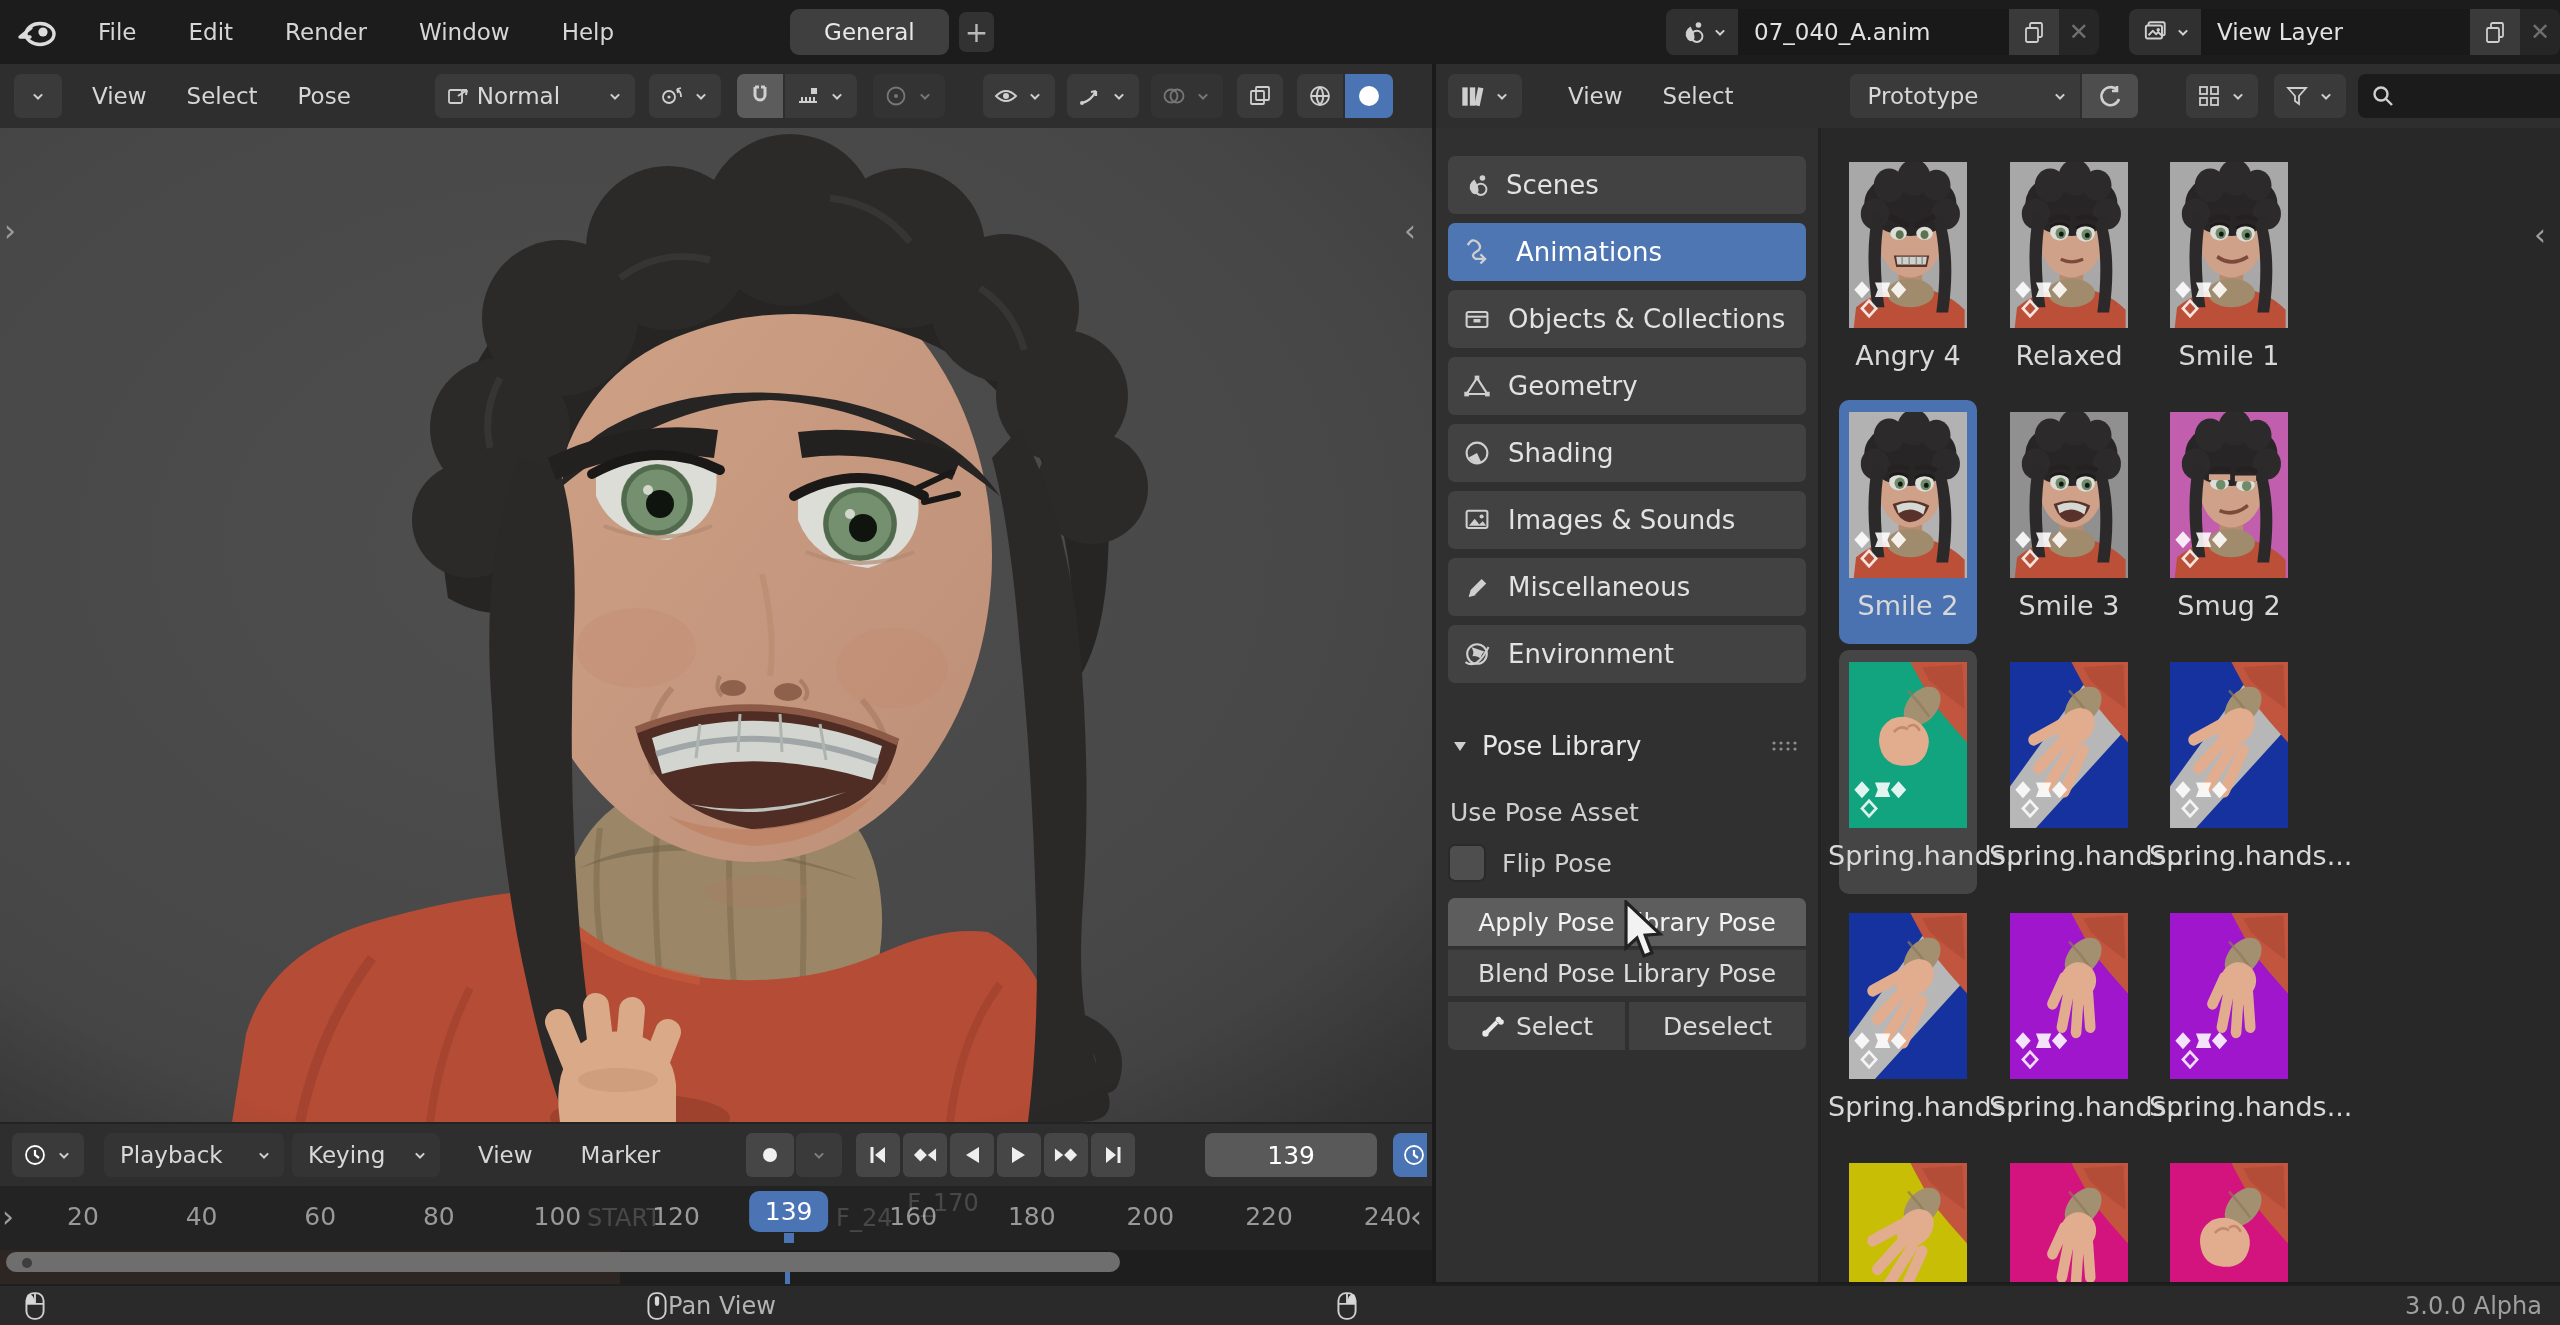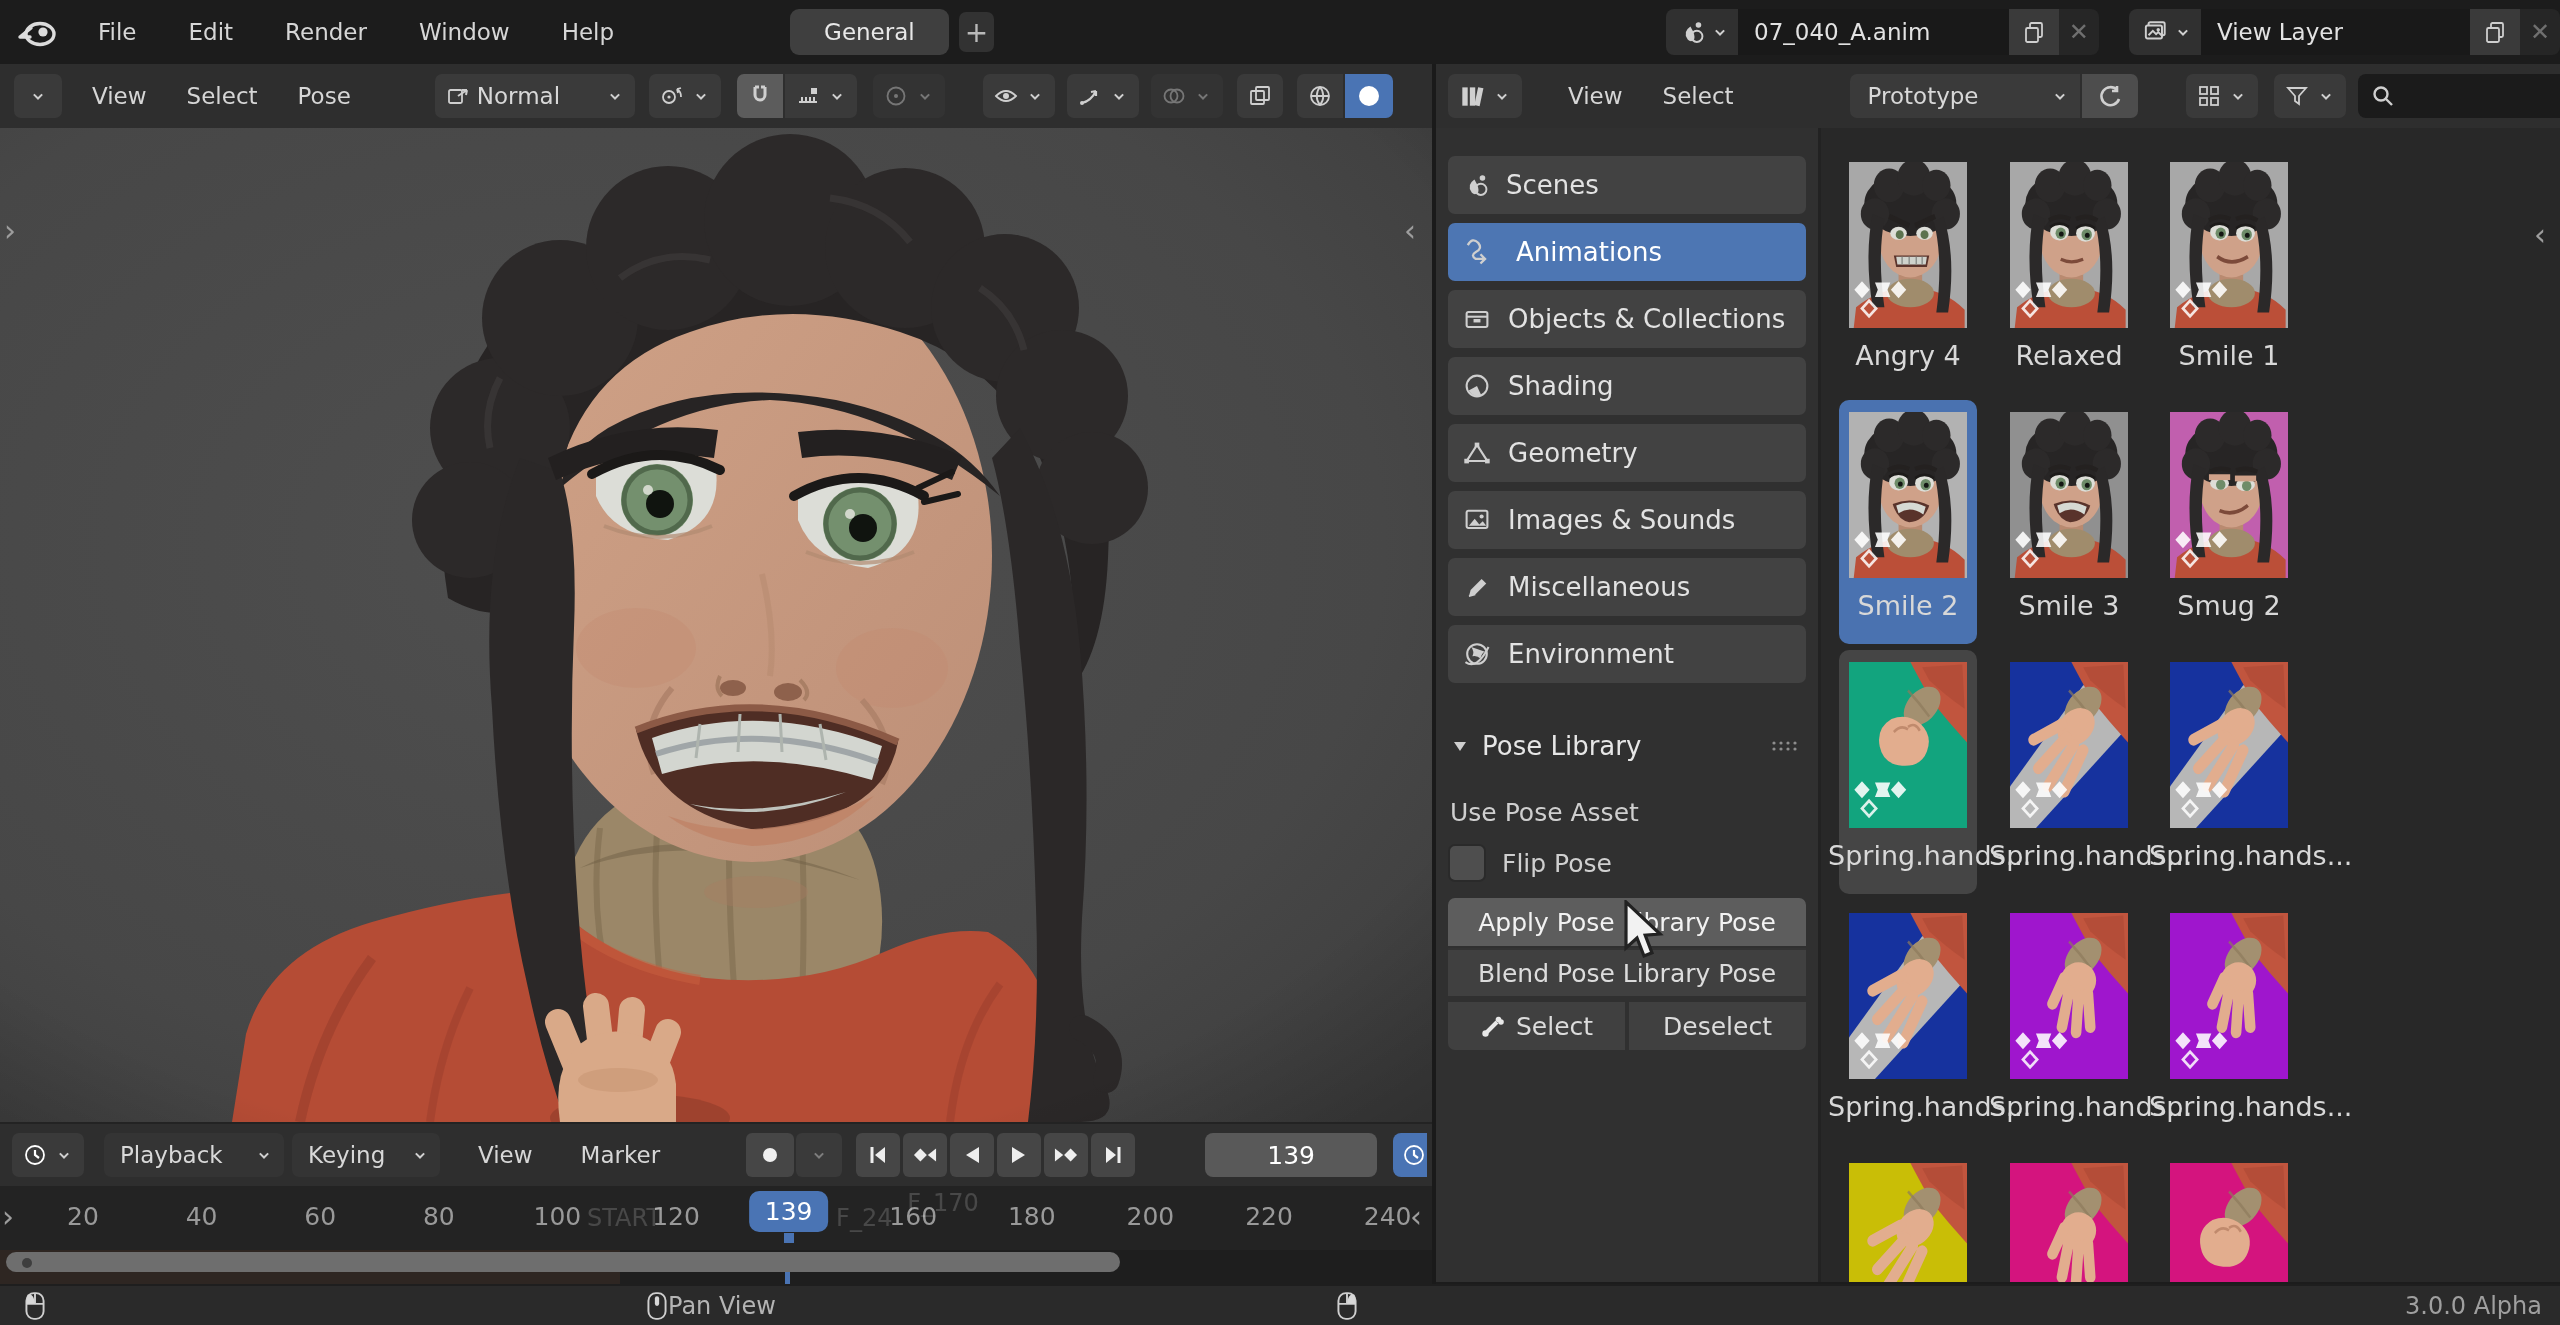--- a/index.html
+++ b/index.html
@@ -501,36 +501,36 @@
                 <rect x="4" y="7" width="18" height="13" rx="1.5"></rect>
                 <path d="M4,11 h18"></path>
                 <rect x="10" y="13" width="6" height="3" fill="#cfcfcf" stroke="none"></rect>
               </svg>
             </span>
                  <span>Objects &amp; Collections</span>
           </div>
           <div class="cat-item">
             <span class="icon">
               <svg width="30" height="30" viewBox="0 0 26 26" fill="none" stroke="#cfcfcf" stroke-width="1.8">
-                <circle cx="13" cy="13" r="9"></circle>
-                <path d="M5.8,17 a9,9 0 0 0 11,4.2 L13,13 Z" fill="#cfcfcf" stroke="none"></path>
-              </svg>
-            </span>
-                 <span>Shading</span>
-          </div>
-          <div class="cat-item">
-            <span class="icon">
-              <svg width="30" height="30" viewBox="0 0 26 26" fill="none" stroke="#cfcfcf" stroke-width="1.8">
                 <path d="M13,6 L22,20 L4,20 Z"></path>
                 <rect x="11" y="4" width="4" height="4" fill="#cfcfcf" stroke="none"></rect>
                 <rect x="2" y="18" width="4" height="4" fill="#cfcfcf" stroke="none"></rect>
                 <rect x="20" y="18" width="4" height="4" fill="#cfcfcf" stroke="none"></rect>
               </svg>
             </span>
                  <span>Geometry</span>
+          </div>
+          <div class="cat-item">
+            <span class="icon">
+              <svg width="30" height="30" viewBox="0 0 26 26" fill="none" stroke="#cfcfcf" stroke-width="1.8">
+                <circle cx="13" cy="13" r="9"></circle>
+                <path d="M5.8,17 a9,9 0 0 0 11,4.2 L13,13 Z" fill="#cfcfcf" stroke="none"></path>
+              </svg>
+            </span>
+                 <span>Shading</span>
           </div>
           <div class="cat-item">
             <span class="icon">
               <svg width="30" height="30" viewBox="0 0 26 26" fill="none" stroke="#cfcfcf" stroke-width="1.8">
                 <rect x="4" y="5" width="18" height="15" rx="1.5"></rect>
                 <circle cx="17" cy="10" r="1.8" fill="#cfcfcf" stroke="none"></circle>
                 <path d="M6,18 l5,-6 4,5 3,-3 3,4" fill="#cfcfcf" stroke="none"></path>
               </svg>
             </span>
                  <span>Images &amp; Sounds</span>

